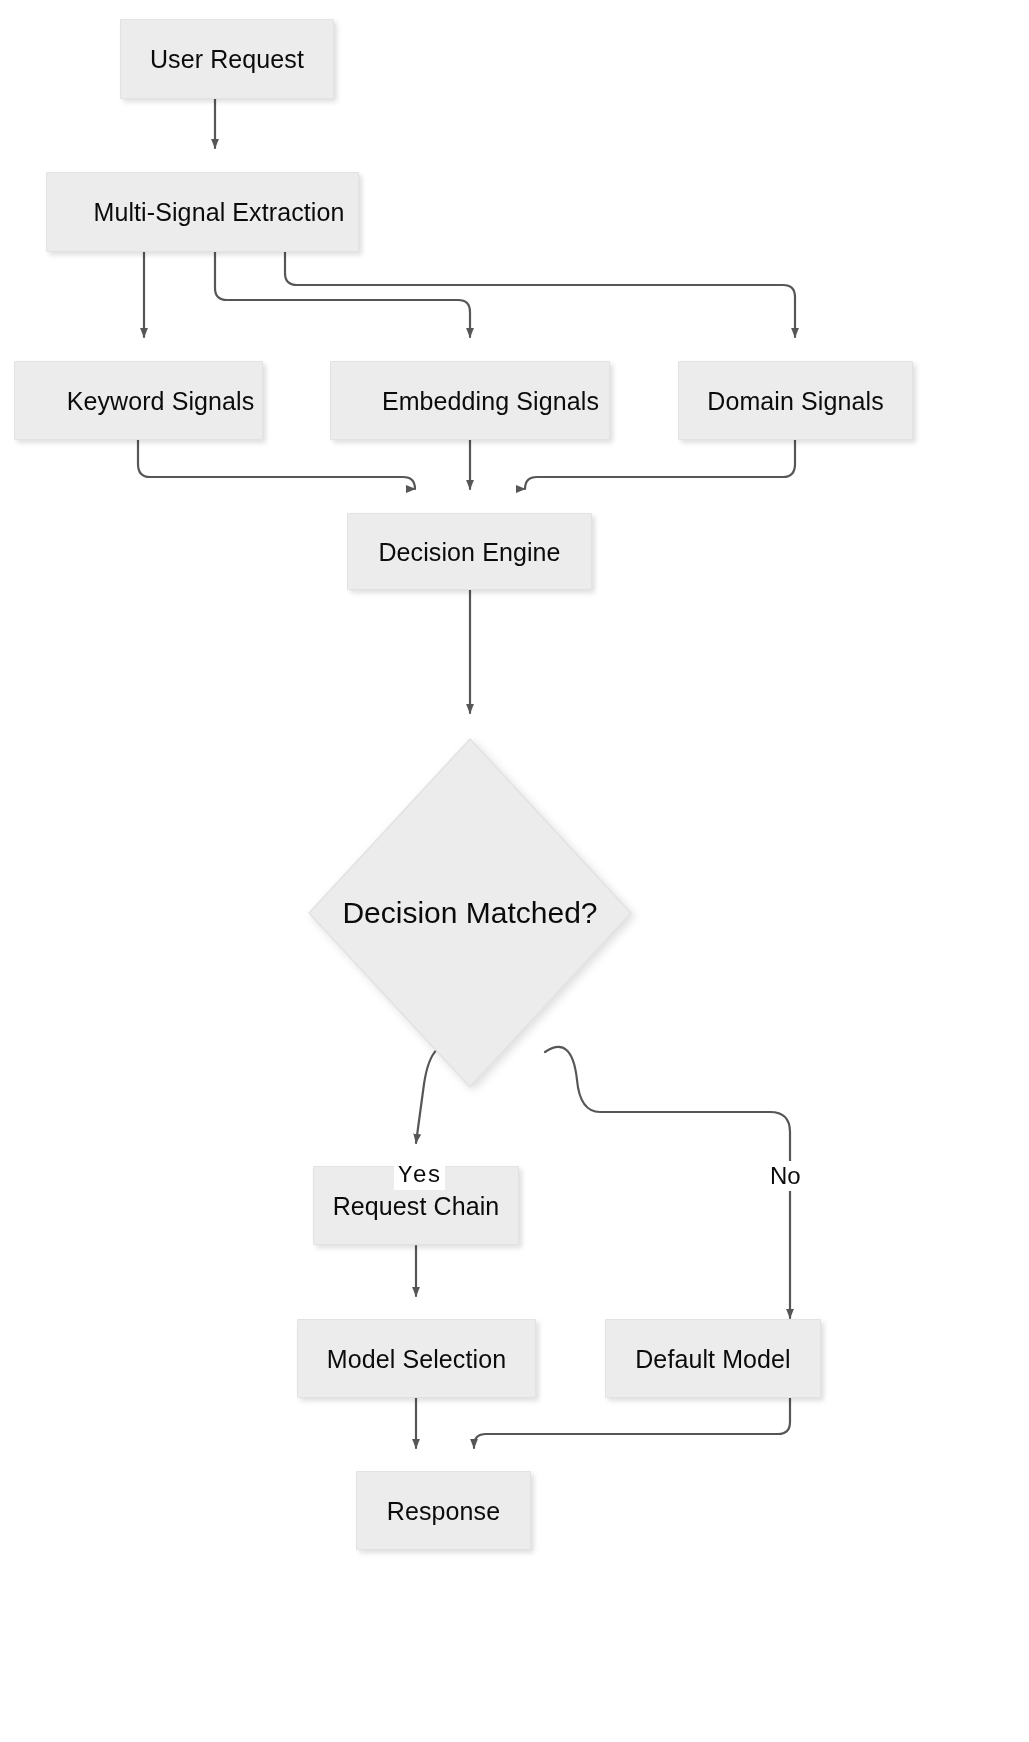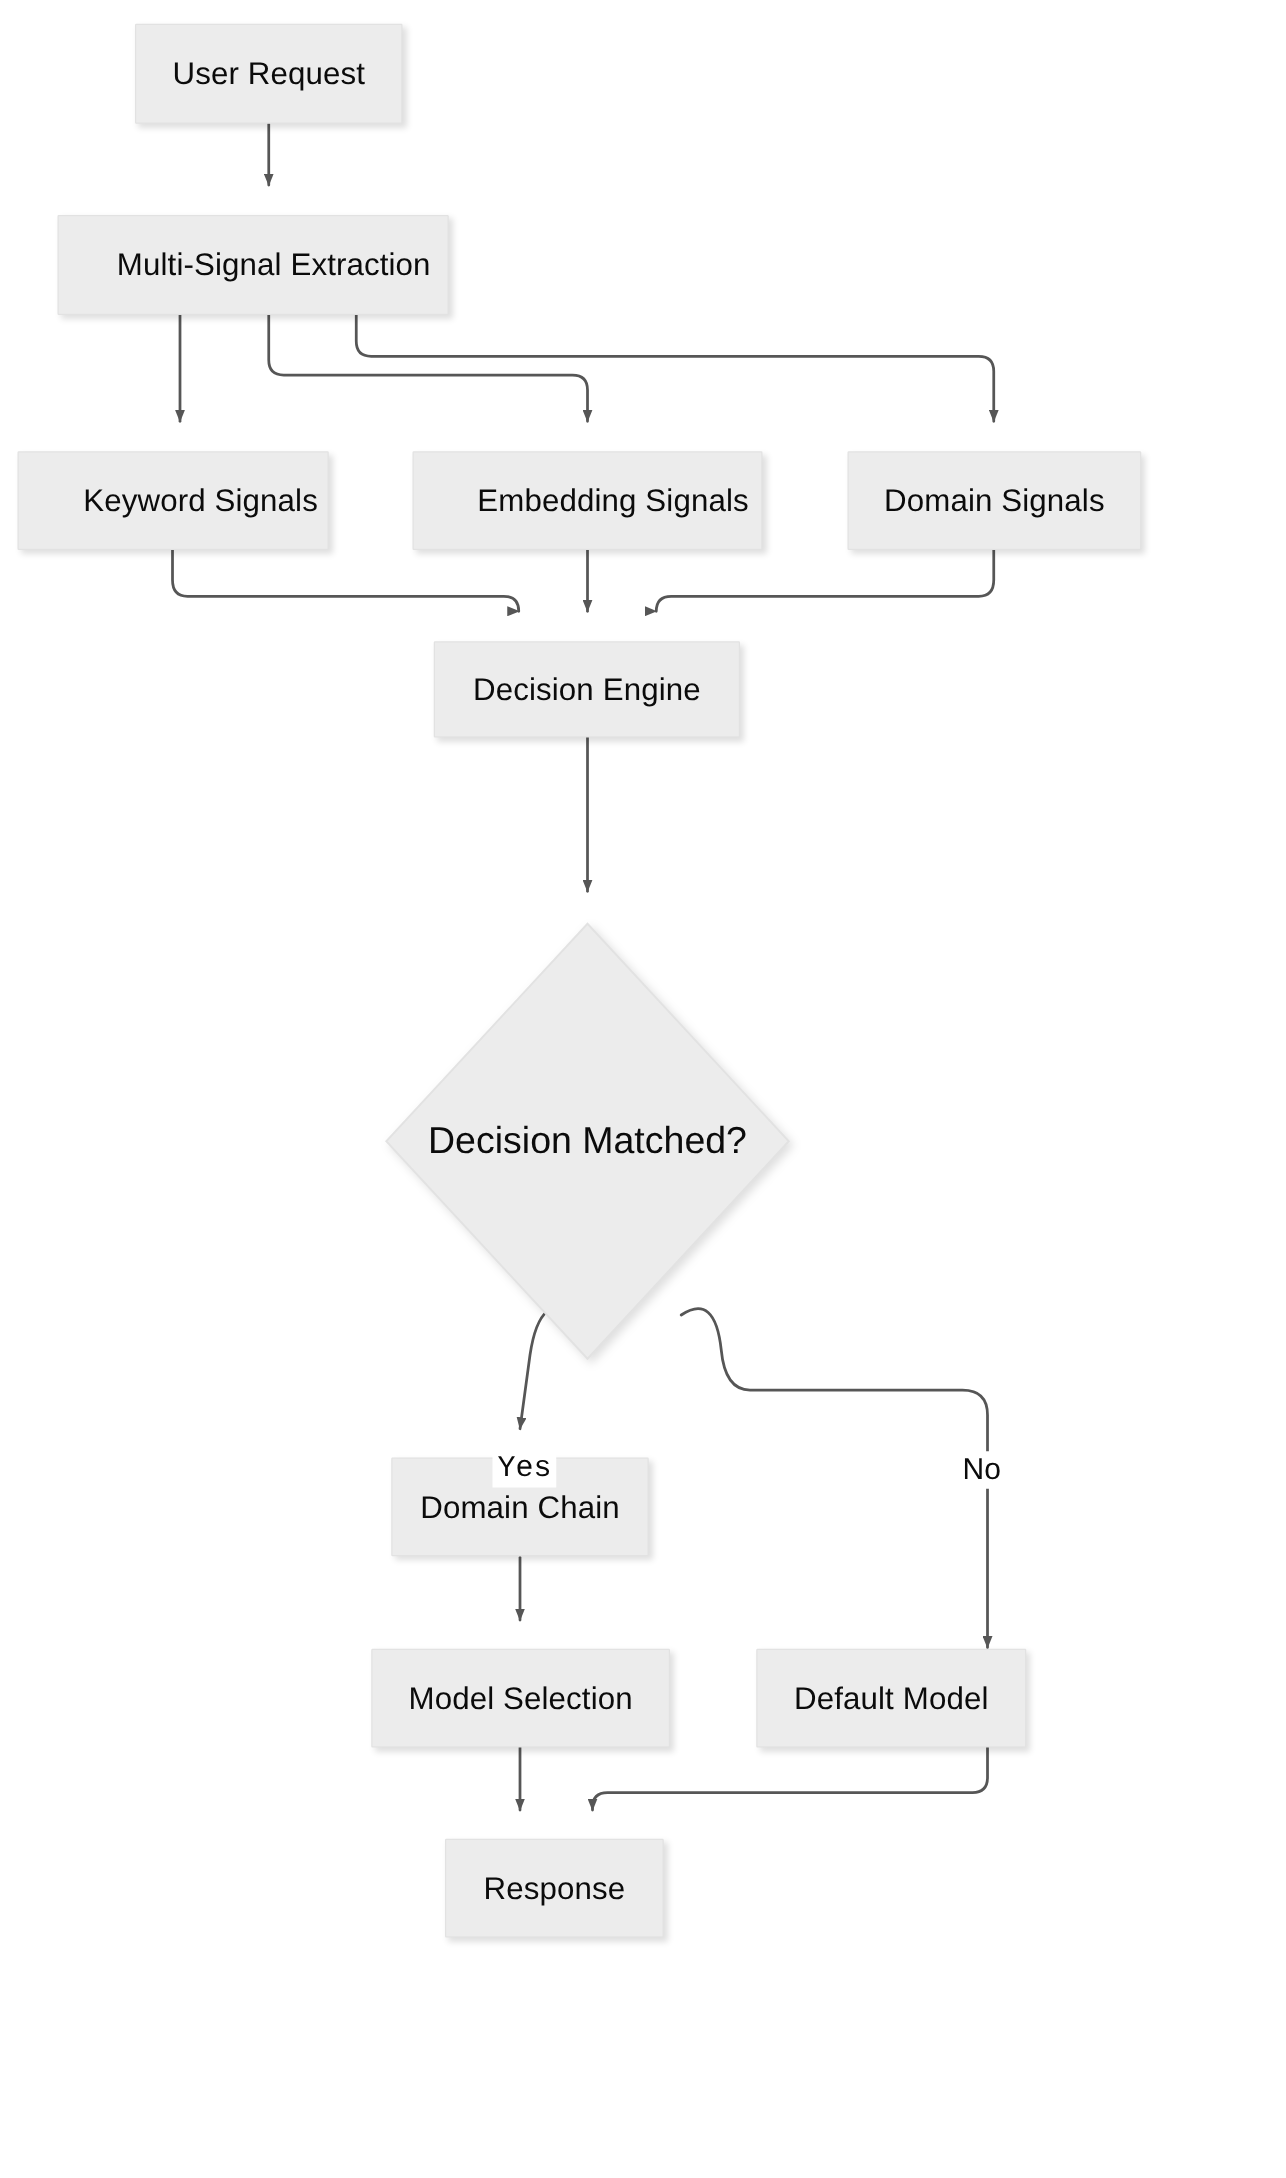--- a/index.html
+++ b/index.html
@@ -122,21 +122,21 @@
       <path d="M545,1052 Q572,1034 577,1080 Q580,1112 600,1112 L770,1112 Q790,1112 790,1132 L790,1318" marker-end="url(#arrowhead)"></path>
 
       <path d="M416,1246 L416,1296" marker-end="url(#arrowhead)"></path>
 
       <path d="M416,1398 L416,1448" marker-end="url(#arrowhead)"></path>
 
       <path d="M790,1398 L790,1422 Q790,1434 778,1434 L486,1434 Q474,1434 474,1446 L474,1448" marker-end="url(#arrowhead)"></path>
     </g>
   </svg>
 
-  <div class="node" style="left:108px; top:19px; width:214px; height:80px;">
+  <div class="node" style="left:120px; top:19px; width:214px; height:80px;">
     <span class="node-label">User Request</span>
   </div>
 
   <div class="node" style="left:46px; top:172px; width:313px; height:80px;padding-left:33px;">
     <span class="node-label">Multi-Signal Extraction</span>
   </div>
 
   <div class="node" style="left:14px; top:361px; width:249px; height:79px;padding-left:44px;">
     <span class="node-label">Keyword Signals</span>
   </div>
@@ -154,21 +154,21 @@
   </div>
 
   <div class="decision-wrap" style="left:307px; top:737px;">
     <svg class="decision-shape" viewBox="0 0 326 352" preserveAspectRatio="none" aria-hidden="true">
       <polygon points="163,2 324,176 163,350 2,176"></polygon>
     </svg>
     <div class="decision-text">Decision Matched?</div>
   </div>
 
   <div class="node" style="left:313px; top:1166px; width:206px; height:79px;">
-    <span class="node-label">Domain Chain</span>
+    <span class="node-label">Request Chain</span>
   </div>
 
   <div class="node" style="left:297px; top:1319px; width:239px; height:79px;">
     <span class="node-label">Model Selection</span>
   </div>
 
   <div class="node" style="left:605px; top:1319px; width:216px; height:79px;">
     <span class="node-label">Default Model</span>
   </div>
 

